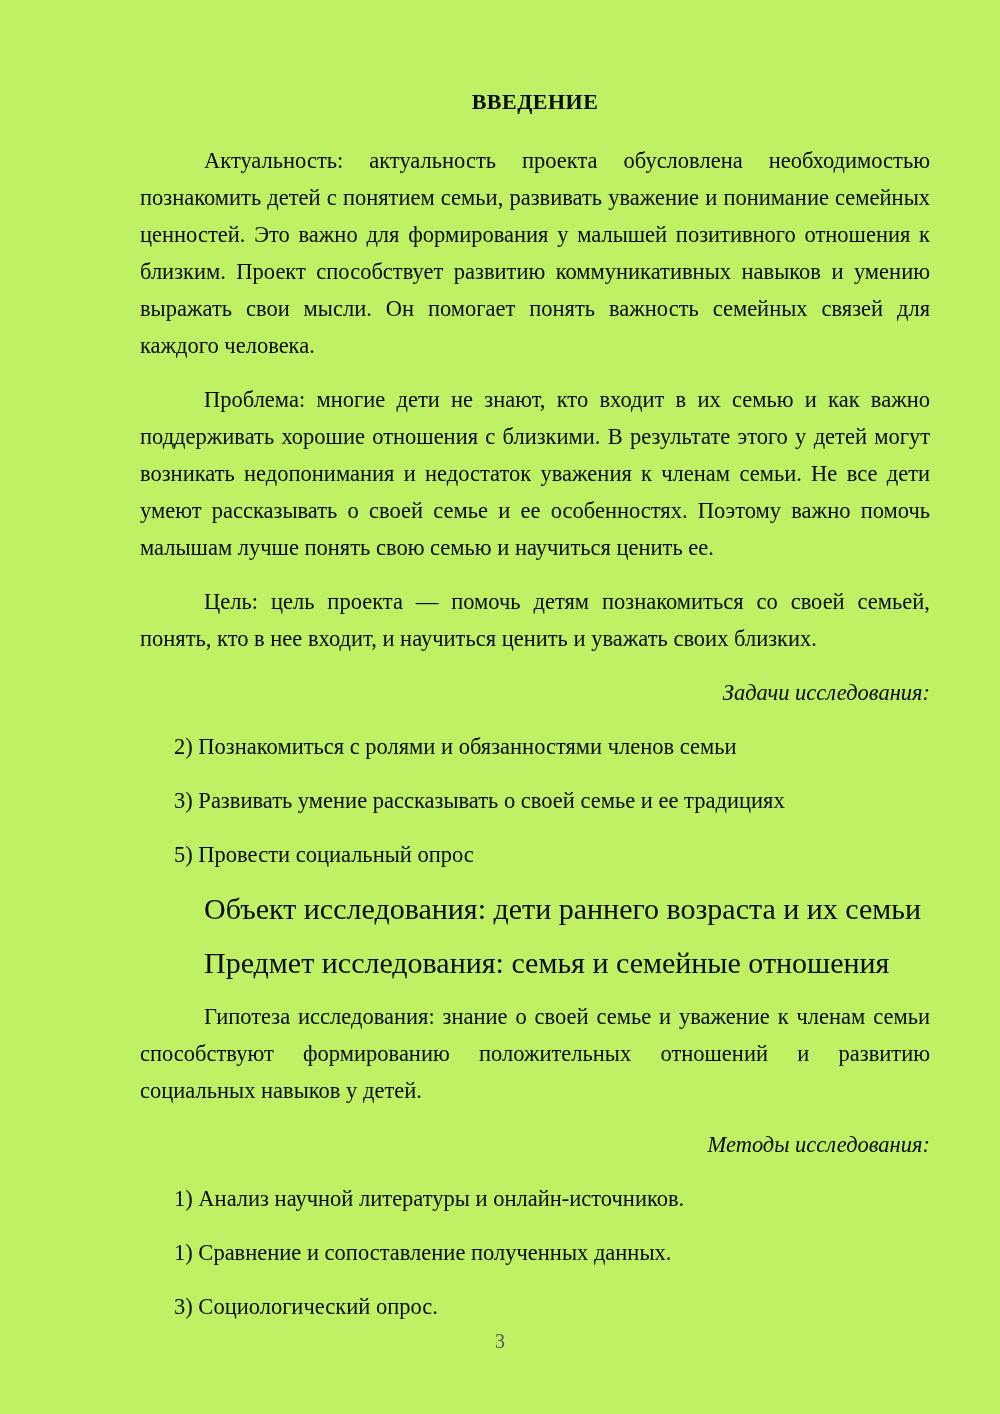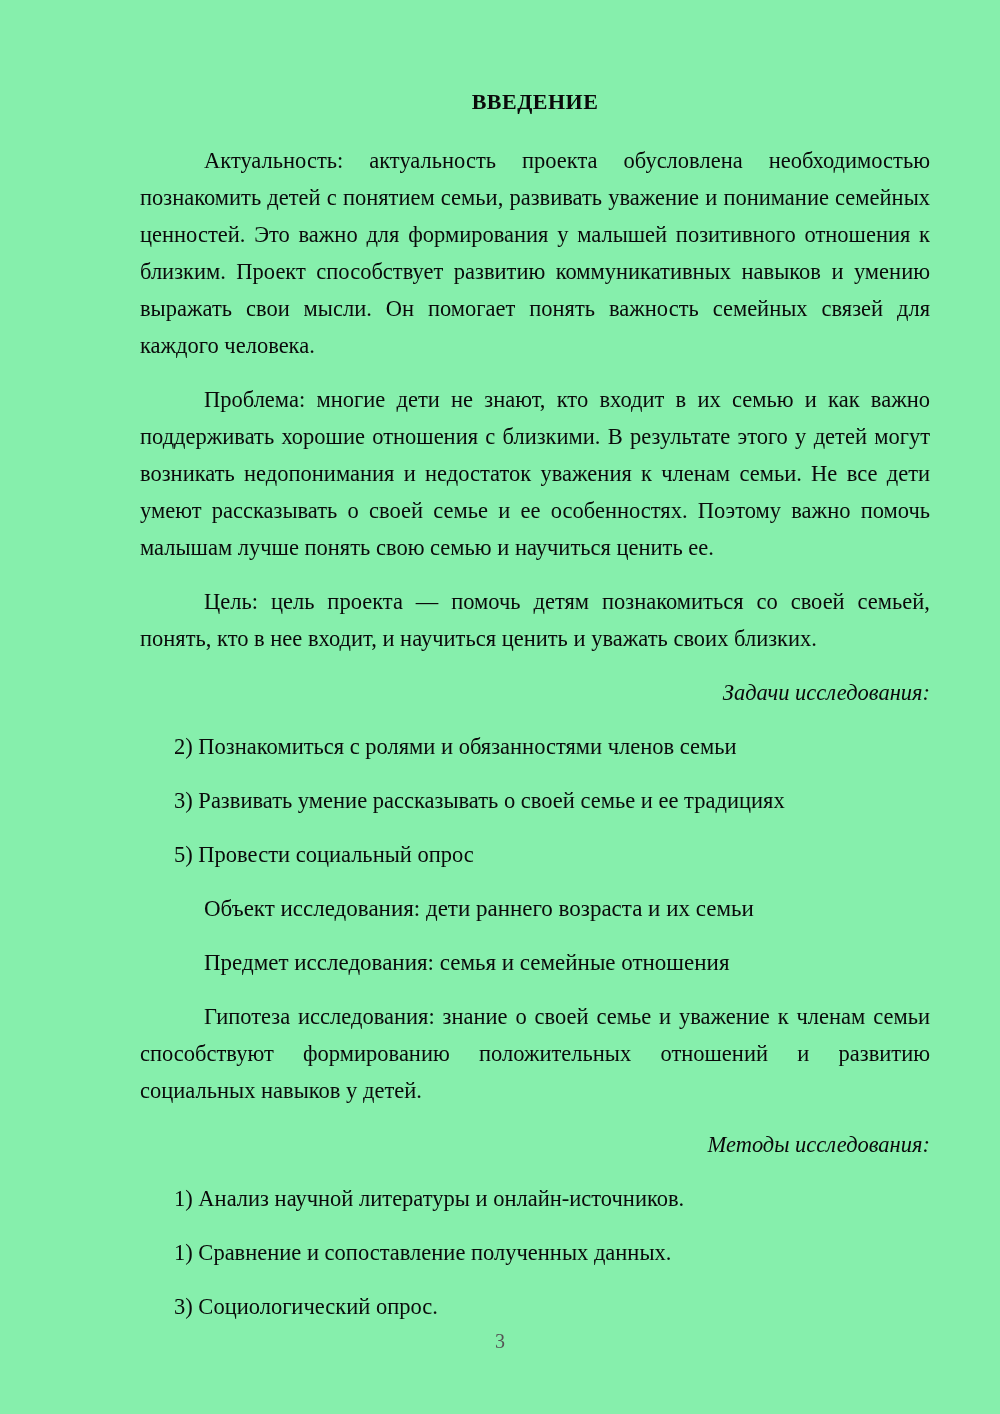--- a/index.html
+++ b/index.html
@@ -7,21 +7,21 @@
     margin: 0;
     padding: 0;
     background: #ffffff;
   }
 
   .page {
     position: relative;
     width: 1000px;
     height: 1414px;
     margin: 0 auto;
-    background: #86efac;
+    background: #bef264;
     box-sizing: border-box;
     font-family: "Liberation Serif", "DejaVu Serif", serif;
     color: #0a0a0a;
     overflow: hidden;
   }
 
   .content {
     position: absolute;
     left: 140px;
     top: 88px;
@@ -52,21 +52,21 @@
     font-size: 22.5px;
     line-height: 37px;
     text-indent: 64px;
     text-align: right;
     margin: 0 0 17px 0;
     font-style: italic;
   }
 
   
   .indent-line {
-    font-size: 23px;
+    font-size: 30px;
     line-height: 37px;
     text-indent: 64px;
     text-align: left;
     margin: 0 0 17px 0;
   }
 
   
   .num-item {
     font-size: 22.5px;
     line-height: 37px;

